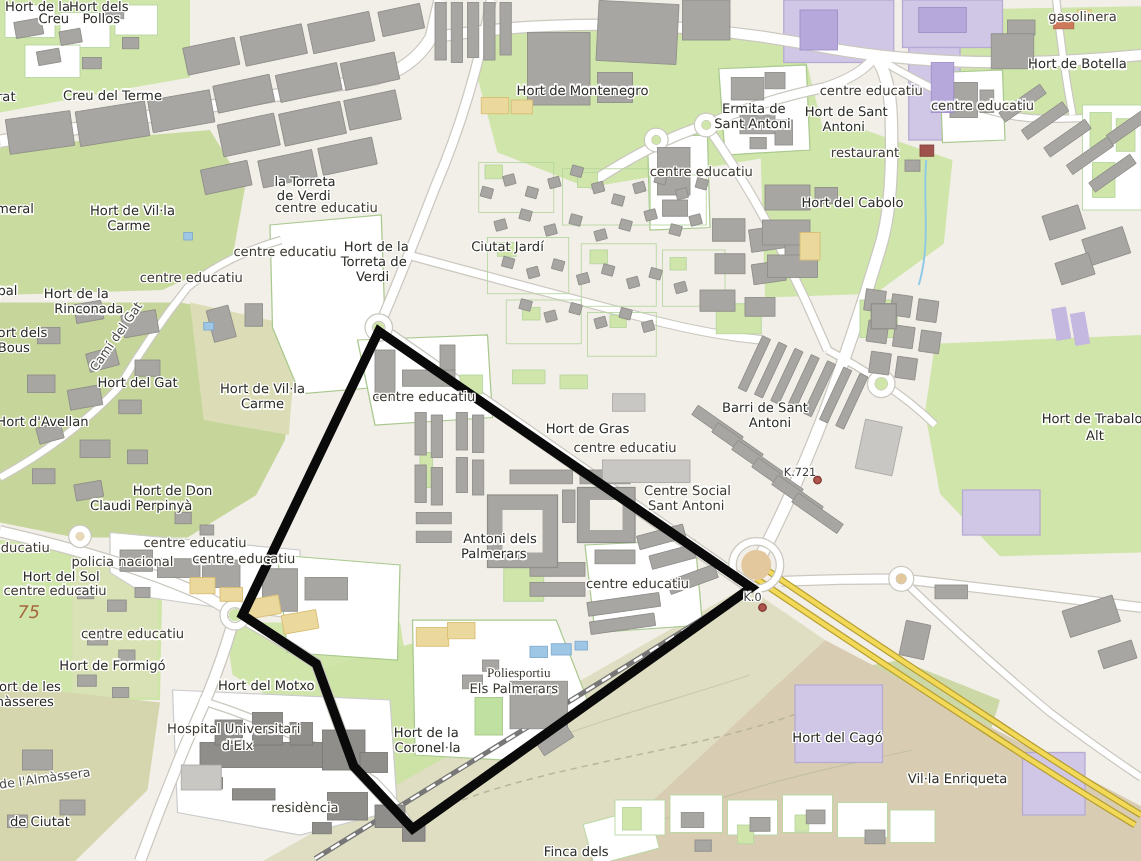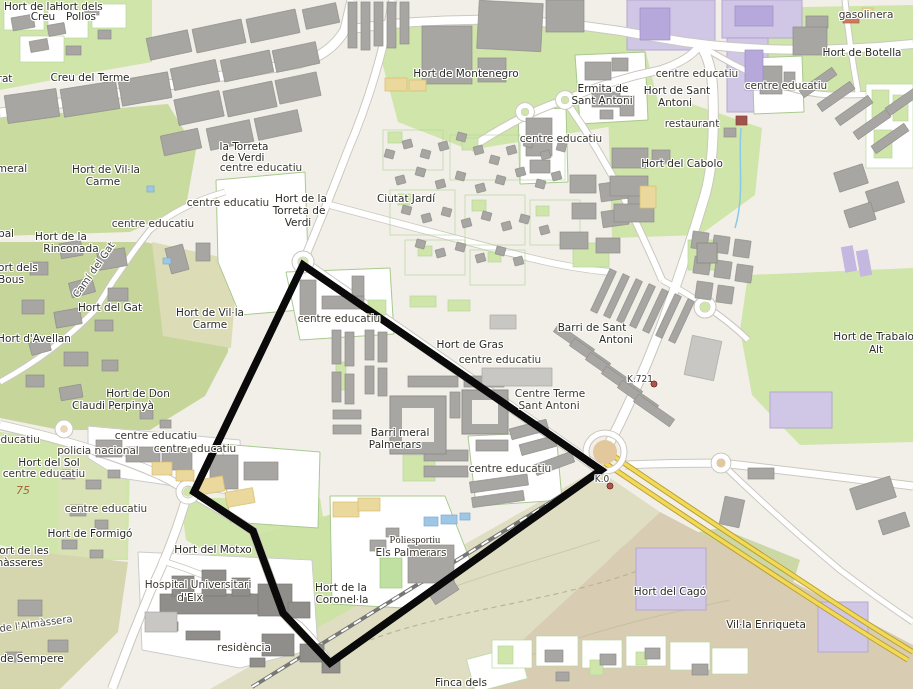--- a/index.html
+++ b/index.html
@@ -7,21 +7,21 @@
             font-family:"DejaVu Sans","Liberation Sans",sans-serif;}
   #map-svg{position:absolute;left:0;top:0;}
   #labels{position:absolute;left:0;top:0;width:808px;height:689px;pointer-events:none;}
   .lbl{position:absolute;white-space:nowrap;line-height:1;transform:translate(-50%,-50%);
        text-shadow:-1px -1px 0 #fff,1px -1px 0 #fff,-1px 1px 0 #fff,1px 1px 0 #fff,
                    0 -1px 0 #fff,0 1px 0 #fff,-1px 0 0 #fff,1px 0 0 #fff;}
   .lbl.place{font-size:10.5px;color:#2b2b26;}
   .lbl.amenity{font-size:10.5px;color:#3e3a32;}
   .lbl.road{font-size:10px;color:#4a4a46;}
   .lbl.milestone{font-size:9px;color:#3c3c3c;}
-  .lbl.contour{font-size:11px;color:#a5683f;font-style:italic;text-shadow:none;}
+  .lbl.contour{font-size:14px;color:#a5683f;font-style:italic;text-shadow:none;}
   .dot{position:absolute;width:7px;height:7px;border-radius:50%;transform:translate(-50%,-50%);
        border:1px solid #7e352f;box-sizing:border-box;}
 </style>
 </head>
 <body>
 
 <div id="viewport">
 <svg id="map-svg" width="913" height="689" viewBox="0 0 913 689">
 
   <g>
@@ -465,55 +465,55 @@
       <div class="lbl place" style="left: 682px; top: 163px;">Hort del Cabolo</div>
       <div class="lbl place" style="left: 6px; top: 233px;">pal</div>
       <div class="lbl place" style="left: 61px; top: 236px;">Hort de la</div>
       <div class="lbl place" style="left: 71px; top: 248px;">Rinconada</div>
       <div class="lbl place" style="left: 14px; top: 267px;">Hort dels</div>
       <div class="lbl place" style="left: 11px; top: 279px;">Bous</div>
       <div class="lbl place" style="left: 110px; top: 307px;">Hort del Gat</div>
       <div class="lbl place" style="left: 210px; top: 312px;">Hort de Vil·la</div>
       <div class="lbl place" style="left: 210px; top: 324px;">Carme</div>
       <div class="lbl place" style="left: 34px; top: 338px;">Hort d'Avellan</div>
-      <div class="lbl place" style="left: 592px; top: 327px;">Barri de Sant</div>
+      <div class="lbl place" style="left: 612px; top: 327px;">Barri de Sant</div>
       <div class="lbl place" style="left: 616px; top: 339px;">Antoni</div>
       <div class="lbl place" style="left: 877px; top: 336px;">Hort de Trabalon</div>
       <div class="lbl place" style="left: 876px; top: 349px;">Alt</div>
       <div class="lbl place" style="left: 470px; top: 344px;">Hort de Gras</div>
       <div class="lbl amenity" style="left: 339px; top: 318px;">centre educatiu</div>
       <div class="lbl amenity" style="left: 500px; top: 359px;">centre educatiu</div>
-      <div class="lbl amenity" style="left: 550px; top: 393px;">Centre Terme</div>
+      <div class="lbl amenity" style="left: 550px; top: 393px;">Centre Social</div>
       <div class="lbl amenity" style="left: 549px; top: 405px;">Sant Antoni</div>
       <div class="lbl place" style="left: 118px; top: 393px; padding-left: 40px;">Hort de Don</div>
       <div class="lbl place" style="left: 113px; top: 405px;">Claudi Perpinyà</div>
-      <div class="lbl place" style="left: 400px; top: 432px;">Barri meral</div>
+      <div class="lbl place" style="left: 400px; top: 432px;">Antoni dels</div>
       <div class="lbl place" style="left: 395px; top: 444px;">Palmerars</div>
       <div class="lbl amenity" style="left: 510px; top: 468px;">centre educatiu</div>
       <div class="lbl amenity" style="left: 17px; top: 439px;">educatiu</div>
       <div class="lbl amenity" style="left: 156px; top: 435px;">centre educatiu</div>
       <div class="lbl amenity" style="left: 195px; top: 448px;">centre educatiu</div>
       <div class="lbl amenity" style="left: 98px; top: 450px;">policia nacional</div>
       <div class="lbl place" style="left: 31px; top: 462px; padding-left: 36px;">Hort del Sol</div>
       <div class="lbl amenity" style="left: 44px; top: 473px;">centre educatiu</div>
       <div class="lbl amenity" style="left: 106px; top: 508px;">centre educatiu</div>
       <div class="lbl place" style="left: 90px; top: 533px;">Hort de Formigó</div>
       <div class="lbl place" style="left: 20px; top: 550px;">Hort de les</div>
       <div class="lbl place" style="left: 18px; top: 562px;">màsseres</div>
       <div class="lbl place" style="left: 213px; top: 549px;">Hort del Motxo</div>
-      <div class="lbl amenity" style="left: 198px; top: 584px;">Hospital Universitari</div>
+      <div class="lbl amenity" style="left: 187px; top: 584px;">Hospital Universitari</div>
       <div class="lbl amenity" style="left: 190px; top: 597px;">d'Elx</div>
       <div class="lbl amenity" style="left: 244px; top: 647px;">residència</div>
       <div class="lbl amenity" style="left: 415px; top: 540px; font-family: Liberation Serif, serif;">Poliesportiu</div>
       <div class="lbl amenity" style="left: 411px; top: 552px;">Els Palmerars</div>
       <div class="lbl place" style="left: 341px; top: 587px;">Hort de la</div>
       <div class="lbl place" style="left: 342px; top: 599px;">Coronel·la</div>
       <div class="lbl place" style="left: 670px; top: 591px;">Hort del Cagó</div>
       <div class="lbl place" style="left: 766px; top: 624px;">Vil·la Enriqueta</div>
-      <div class="lbl place" style="left: 32px; top: 658px;">de Sempere</div>
+      <div class="lbl place" style="left: 32px; top: 658px;">de Ciutat</div>
       <div class="lbl place" style="left: 461px; top: 682px;">Finca dels</div>
       <div class="lbl road" style="left: 94px; top: 270px; transform: translate(-50%, -50%) rotate(-55deg);">Camí del Gat</div>
       <div class="lbl road" style="left: 36px; top: 624px; transform: translate(-50%, -50%) rotate(-8deg);">de l'Almàssera</div>
       <div class="lbl milestone" style="left: 602px; top: 479px;">K.0</div>
       <div class="dot" style="background: rgb(176, 84, 78); left: 610px; top: 486px;"></div>
       <div class="lbl milestone" style="left: 640px; top: 379px;">K.721</div>
       <div class="dot" style="background: rgb(176, 84, 78); left: 654px; top: 384px;"></div>
       <div class="lbl contour" style="left: 23px; top: 490px;">75</div>
     </div>
 </div>

